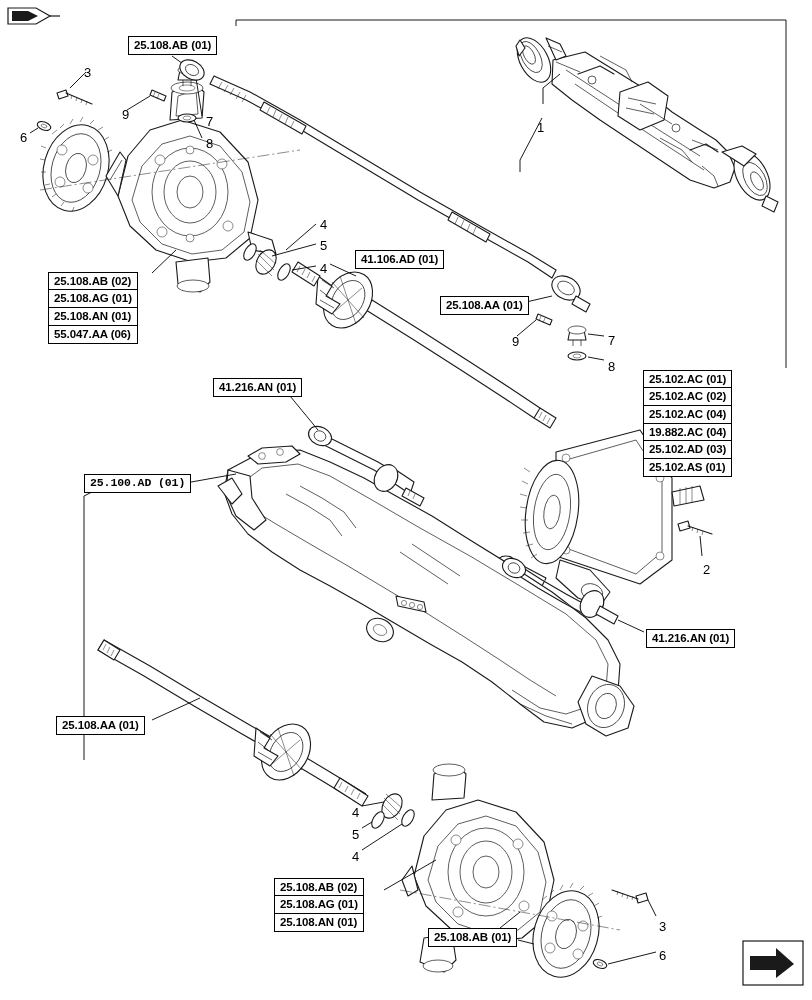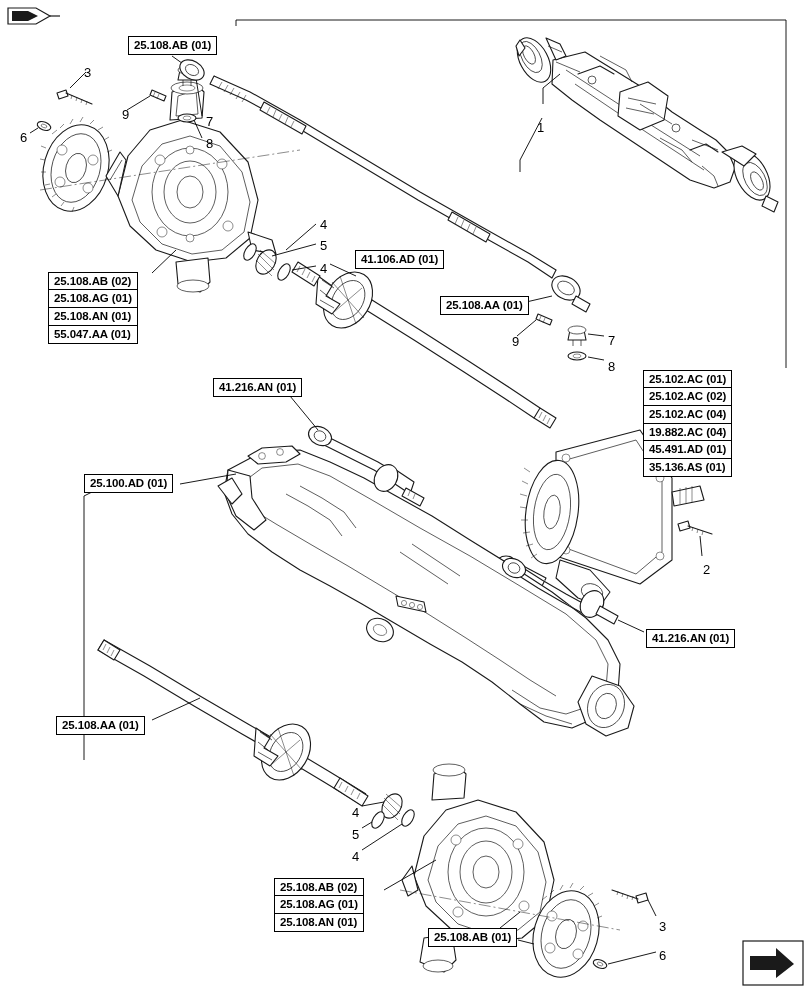--- a/index.html
+++ b/index.html
@@ -454,42 +454,42 @@
   </svg>
 
   <div class="ref-box" style="left:128px;top:36px;">25.108.AB (01)</div>
 
   <div class="ref-box" style="left:331px;top:250px;margin-left:24px;">41.106.AD (01)</div>
 
   <div class="ref-box" style="left:440px;top:296px;">25.108.AA (01)</div>
 
   <div class="ref-box" style="left:213px;top:378px;">41.216.AN (01)</div>
 
-  <div class="ref-box" style="left:84px;top:474px;">25.100.AD (01)</div>
+  <div class="ref-box" style="left:84px;top:474px;font-family:Liberation Mono, monospace;">25.100.AD (01)</div>
 
   <div class="ref-box" style="left:646px;top:629px;">41.216.AN (01)</div>
 
   <div class="ref-box" style="left:56px;top:716px;">25.108.AA (01)</div>
 
   <div class="ref-box" style="left:428px;top:928px;">25.108.AB (01)</div>
 
   <div class="ref-stack" style="left:48px;top:273px;">
     <div class="ref-box">25.108.AB (02)</div>
     <div class="ref-box">25.108.AG (01)</div>
     <div class="ref-box">25.108.AN (01)</div>
-    <div class="ref-box">55.047.AA (01)</div>
+    <div class="ref-box">55.047.AA (06)</div>
   </div>
 
   <div class="ref-stack" style="left:643px;top:371px;">
     <div class="ref-box">25.102.AC (01)</div>
     <div class="ref-box">25.102.AC (02)</div>
     <div class="ref-box">25.102.AC (04)</div>
     <div class="ref-box">19.882.AC (04)</div>
-    <div class="ref-box">45.491.AD (01)</div>
-    <div class="ref-box">35.136.AS (01)</div>
+    <div class="ref-box">25.102.AD (03)</div>
+    <div class="ref-box">25.102.AS (01)</div>
   </div>
 
   <div class="ref-stack" style="left:274px;top:879px;">
     <div class="ref-box">25.108.AB (02)</div>
     <div class="ref-box">25.108.AG (01)</div>
     <div class="ref-box">25.108.AN (01)</div>
   </div>
 
   <div class="num" style="left:84px;top:66px;">3</div>
   <div class="num" style="left:122px;top:108px;">9</div>

